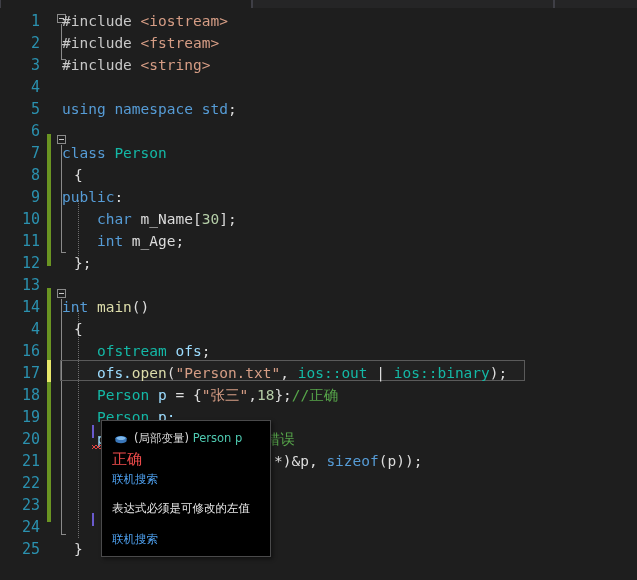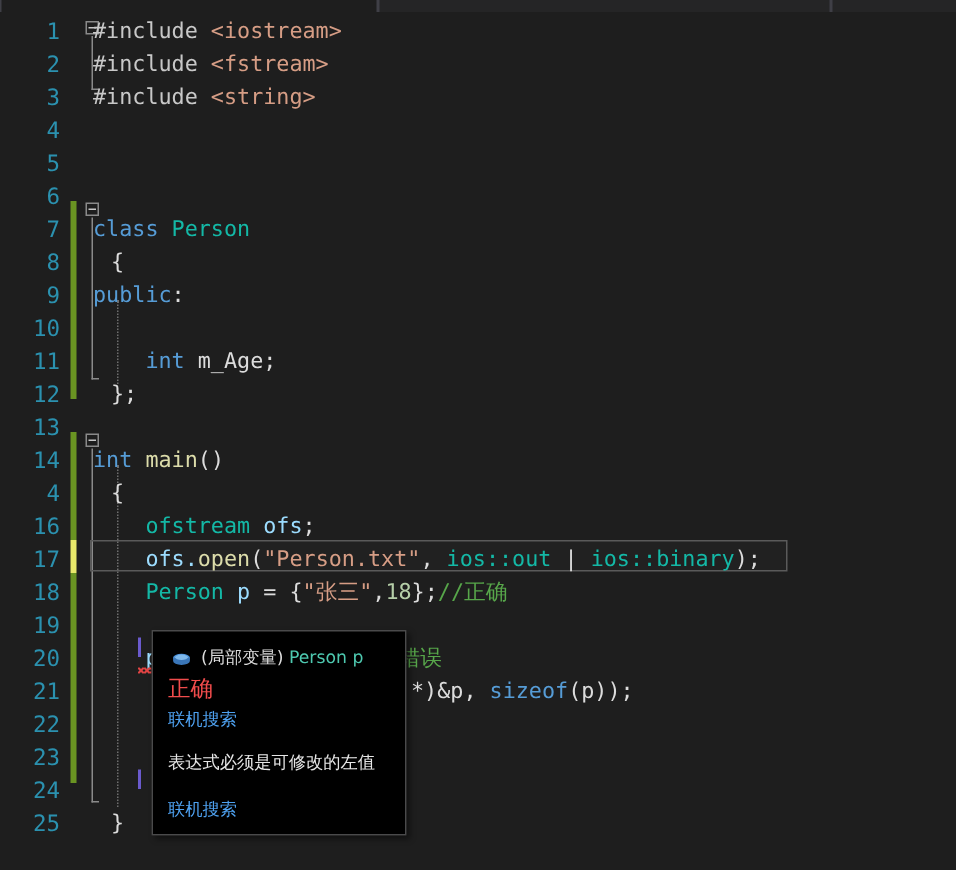--- a/index.html
+++ b/index.html
@@ -281,46 +281,49 @@
   <div class="codelayer">
 
     <div class="line" style="top:2px"><span class="ppd">#include</span><span class="hdr"> &lt;iostream&gt;</span></div>
 
     <div class="line" style="top:24px"><span class="ppd">#include</span><span class="hdr"> &lt;fstream&gt;</span></div>
 
     <div class="line" style="top:46px"><span class="ppd">#include</span><span class="hdr"> &lt;string&gt;</span></div>
 
     <div class="line" style="top:68px"></div>
 
+    <div class="line" style="top:90px"><span class="kw">using</span><span class="kw"> namespace</span><span class="kw"> std</span><span class="punct">;</span></div>
 
     <div class="line" style="top:112px"></div>
 
     <div class="line" style="top:134px"><span class="kw">class</span><span class="type"> Person</span></div>
 
     <div class="line" style="top:156px; left:74px"><span class="punct">{</span></div>
 
     <div class="line" style="top:178px"><span class="kw">public</span><span class="punct">:</span></div>
 
+    <div class="line" style="top:200px"><span class="kw">    char</span><span class="id"> m_Name</span><span class="punct">[</span><span class="num">30</span><span class="punct">]</span><span class="punct">;</span></div>
 
     <div class="line" style="top:222px"><span class="kw">    int</span><span class="id"> m_Age</span><span class="punct">;</span></div>
 
     <div class="line" style="top:244px; left:74px"><span class="punct">};</span></div>
 
     <div class="line" style="top:266px"></div>
 
     <div class="line" style="top:288px"><span class="kw">int</span><span class="fn"> main</span><span class="punct">()</span></div>
 
     <div class="line" style="top:310px; left:74px"><span class="punct">{</span></div>
 
     <div class="line" style="top:332px"><span class="type">    ofstream</span><span class="var"> ofs</span><span class="punct">;</span></div>
 
     <div class="line" style="top:354px"><span class="var">    ofs.</span><span class="fn">open</span><span class="punct">(</span><span class="str">"Person.txt"</span><span class="punct">, </span><span class="type">ios::out</span><span class="punct"> | </span><span class="type">ios::binary</span><span class="punct">);</span></div>
 
     <div class="line" style="top:376px"><span class="type">    Person</span><span class="var"> p</span><span class="punct"> = </span><span class="punct">{</span><span class="str">"张三"</span><span class="punct">,</span><span class="num">18</span><span class="punct">};</span><span class="cmt">//正确</span></div>
 
+    <div class="line" style="top:398px"><span class="type">    Person</span><span class="var"> p;</span></div>
 
     <div class="line" style="top:420px"><span class="var">    p.</span><span class="id">m_Name</span><span class="punct"> = </span><span class="str">"张三"</span><span class="punct">;</span><span class="cmt">//错误</span></div>
 
     <div class="line" style="top:442px; left:274px"><span class="punct">*)&amp;p, </span><span class="kw">sizeof</span><span class="punct">(p));</span></div>
 
     <div class="line" style="top:530px; left:74px"><span class="punct">}</span></div>
 
   </div>
 
   <div class="squiggle" style="left:92px; top:437px; width:72px"></div>

